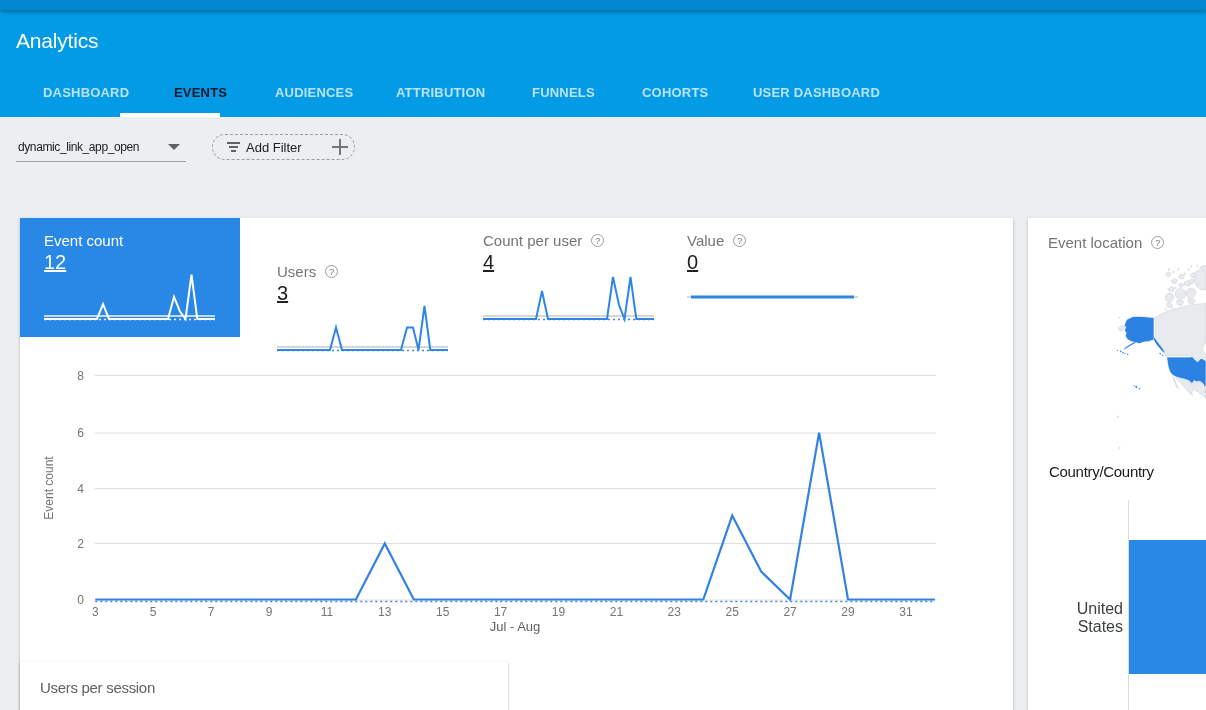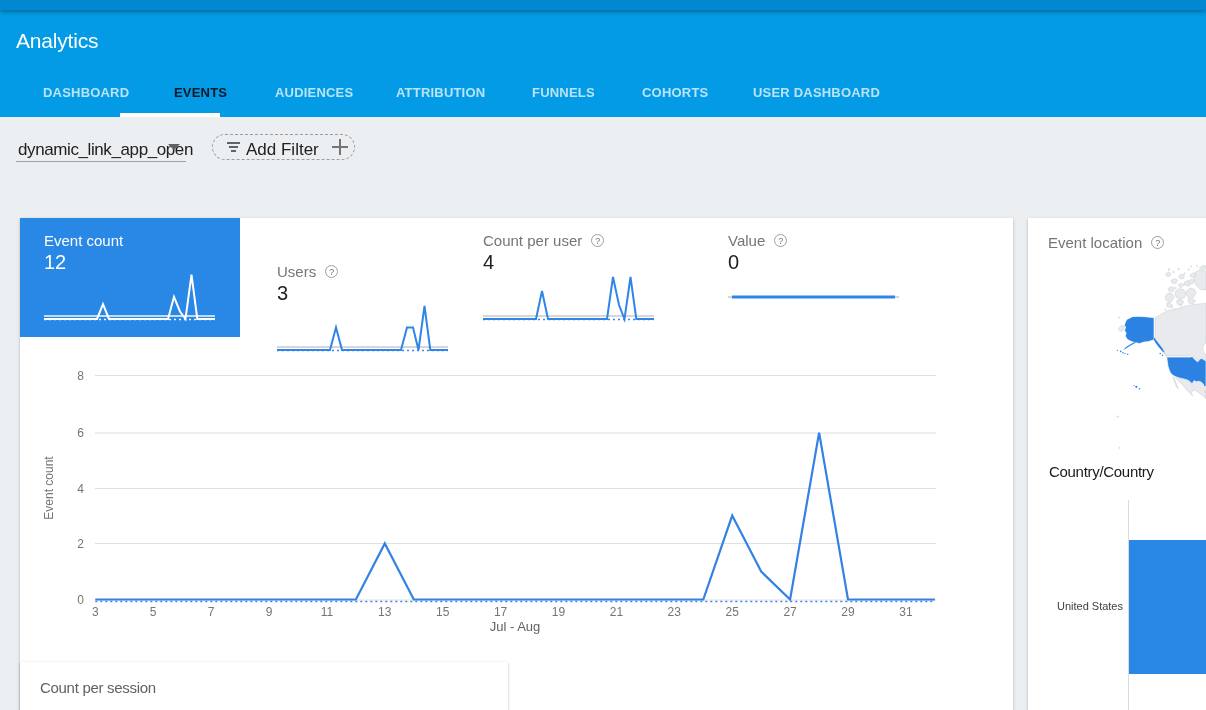--- a/index.html
+++ b/index.html
@@ -9,52 +9,52 @@
 
   
   #topstrip { left:0; top:0; width:1206px; height:10px; background:#0288d1; box-shadow:0 2px 4px rgba(0,0,0,.32); z-index:5; }
   #appbar { left:0; top:10px; width:1206px; height:107px; background:#039be5; z-index:4; }
   #appbar h1 { position:absolute; left:16px; top:19px; font-size:21px; font-weight:400; color:#fff; letter-spacing:-0.2px; }
   .tab { position:absolute; top:75px; font-size:13px; font-weight:700; letter-spacing:.2px; color:rgba(255,255,255,.72);margin-left:30px; }
   .tab.on { color:#0f172a; }
   #tabline { left:120px; top:103px; width:100px; height:4px; background:#fff; z-index:6; }
 
   
-  #evsel { left:18px; top:140px; font-size:17px; letter-spacing:-0.4px; color:#212121; }
+  #evsel { left:18px; top:140px; font-size:12px; letter-spacing:-0.4px; color:#212121; }
   #evarrow { left:168px; top:144px; width:0; height:0; border-left:6px solid transparent; border-right:6px solid transparent; border-top:6px solid #616161; }
   #evline { left:16px; top:161px; width:170px; height:1px; background:#a3a3a3; }
   #chip { left:212px; top:134px; width:143px; height:26px; border:1px dashed #9e9e9e; border-radius:13px; }
   .fbar { position:absolute; left:14px; height:2px; background:#5f6368; }
-  #chip .t { position:absolute; left:33px; top:5px; font-size:17px; color:#212121; font-weight:400; }
+  #chip .t { position:absolute; left:33px; top:5px; font-size:13px; color:#212121; font-weight:400; }
   #chip .plus { position:absolute; left:119px; top:4px; width:16px; height:16px; }
   #chip .plus::before { content:""; position:absolute; left:0; top:7.2px; width:16px; height:1.6px; background:#757575; }
   #chip .plus::after { content:""; position:absolute; left:7.2px; top:0; width:1.6px; height:16px; background:#757575; }
 
   
   .card { background:#fff; box-shadow:0 1px 2px rgba(0,0,0,.18), 0 1px 4px rgba(0,0,0,.1); }
   #cardA { left:20px; top:218px; width:993px; height:529px; }
   #cardB { left:20px; top:662px; width:488px; height:60px; }
   #cardC { left:1028px; top:218px; width:200px; height:560px; }
 
   
   .tile { position:absolute; top:0; height:119px; width:219.5px; }
   .tile .tt { position:absolute; left:24px; top:14px; font-size:15px; color:#757575; }
-  .tile .tv { position:absolute; left:24px; top:33px; font-size:20px; color:#212121; }
+  .tile .tv { position:absolute; left:24px; top:33px; font-size:20px; color:#212121;text-decoration:underline; }
   .qm { display:inline-block; width:13px; height:13px; border:1px solid #9e9e9e; border-radius:50%; font-size:9px; color:#757575; text-align:center; line-height:12px; vertical-align:2px; margin-left:9px; font-weight:400; }
   #tile0 { left:0; background:#2987e5; }
   #tile0 .tt, #tile0 .tv { color:#fff; }
-  #tile1 { left:233px;margin-top:31px; } #tile2 { left:439px; } #tile3 { left:684px; }
+  #tile1 { left:233px;margin-top:31px; } #tile2 { left:439px; } #tile3 { left:643px; }
   .spark { position:absolute; left:24px; top:50px; }
 
   
   #cardC .tt { position:absolute; left:20px; top:16px; font-size:15px; color:#757575; }
   #cc-region { position:absolute; left:21px; top:245px; font-size:15px; letter-spacing:-0.3px; color:#1b1b1b; }
   #cc-axis { position:absolute; left:100px; top:282px; width:1px; height:278px; background:#dadce0; }
   #cc-bar { position:absolute; left:101px; top:322px; width:99px; height:134px; background:#2987e5; }
-  #cc-us { position:absolute; left:0; top:382px; width:95px; font-size:11px; color:#3c4043; text-align:right; }
+  #cc-us { position:absolute; left:0; top:382px; width:95px; font-size:16px; color:#3c4043; text-align:right; }
   #cardB .tt { position:absolute; left:20px; top:17px; font-size:15px; letter-spacing:-0.3px; color:#616161; }
 </style>
 </head>
 <body>
   <div class="abs" id="topstrip"></div>
   <div class="abs" id="appbar">
     <h1>Analytics</h1>
     <span class="tab" style="left:13px;">DASHBOARD</span>
     <span class="tab on" style="left:144px;">EVENTS</span>
     <span class="tab" style="left:245px;">AUDIENCES</span>
@@ -145,21 +145,21 @@
         <text x="885.9" y="398">31</text>
       </g>
       <text x="495" y="413" font-size="13" fill="#616161" text-anchor="middle">Jul - Aug</text>
       <text x="33" y="270" font-size="12" fill="#757575" text-anchor="middle" transform="rotate(-90 33 270)">Event count</text>
       <line x1="75.3" y1="383.5" x2="914.9" y2="383.5" stroke="#3b87e8" stroke-width="1.3" stroke-dasharray="2,3"></line>
       <polyline fill="none" stroke="#3381e3" stroke-width="2.2" points="75.3,381.5 335.9,381.5 364.8,325.5 393.8,381.5 683.3,381.5 712.2,297.6 741.2,353.6 770.1,381.5 799.1,214.6 828,381.5 914.9,381.5"></polyline>
     </svg>
   </div>
 
   <div class="abs card" id="cardB">
-    <div class="tt">Count per session</div>
+    <div class="tt">Users per session</div>
   </div>
 
   <div class="abs card" id="cardC">
     <div class="tt">Event location<span class="qm">?</span></div>
     <svg class="abs" style="left:0; top:37px;" width="178" height="205" viewBox="0 0 178 205">
       <g fill="#e8eaed" stroke="#c9cdd1" stroke-width="0.5">
         <path d="M127,62.6 L131,60.4 L134,58.8 L140,55.6 L148.3,53.9 L157,51.3 L163.6,49.7 L170.1,49.1 L178,48.4 L178,88.4 L175.6,89.6 L174.8,92.8 L175.2,96.2 L176.5,98.8 L178,99.8 L178,104.6 L175.5,103.4 L174,102.2 L172.5,102.6 L171,104.4 L169.5,105.6 L168,104.1 L166.5,103 L165,101.3 L163.5,100.1 L160.5,100.9 L139.4,100.9 L137.8,99.8 L136.2,98 L134.2,94.8 L131.6,91.2 L128.8,87.3 L127,83.4 Z"></path>
         <path d="M134.8,95.9 L135.8,97.3 L136.2,98.6 L135.2,97.9 L134.4,96.6 Z"></path>
         <path d="M137.3,99.3 L138.3,100.6 L138.8,101.9 L137.7,101.2 L137,100 Z"></path>
         <path d="M90.8,73 L93.5,70.3 L96.8,71.8 L94,76.5 L91,75.5 Z"></path>

